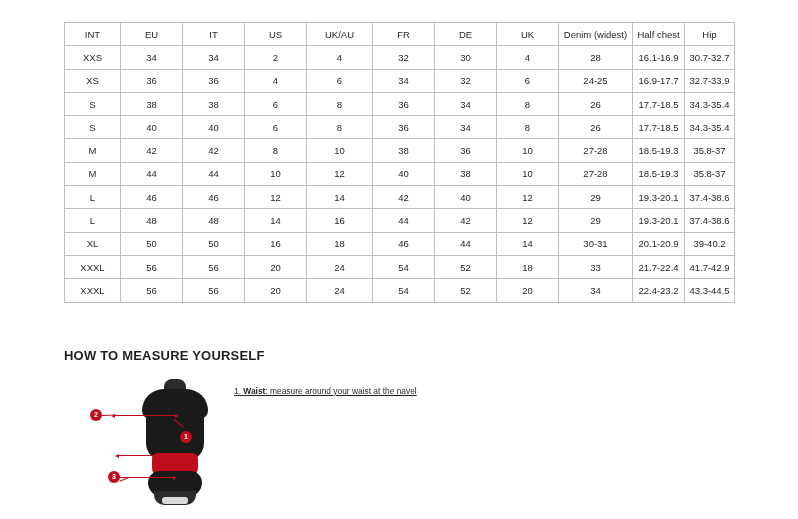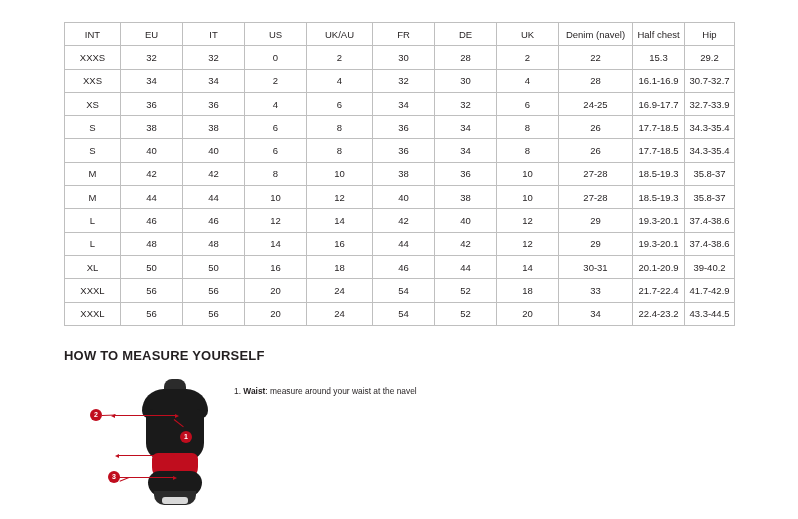--- a/index.html
+++ b/index.html
@@ -71,20 +71,21 @@
     font-size: 13px;
     font-weight: bold;
     letter-spacing: 0.2px;
     color: #231f20;
     margin-bottom: 10px;
   }
   .measure-body {
     position: relative;
     display: flex;
     align-items: flex-start;
+    text-decoration: underline;
   }
   .figure {
     position: relative;
     width: 120px;
     height: 125px;
     margin-left: 24px;
     flex: none;
   }
   .notes {
     margin-left: 26px;
@@ -244,39 +245,26 @@
       <thead>
         <tr>
           <td>INT</td>
           <td>EU</td>
           <td>IT</td>
           <td>US</td>
           <td>UK/AU</td>
           <td>FR</td>
           <td>DE</td>
           <td>UK</td>
-          <td>Denim (navel)</td>
+          <td>Denim (widest)</td>
           <td>Half chest</td>
           <td>Hip</td>
         </tr>
       </thead>
       <tbody>
-        <tr>
-          <td>XXXS</td>
-          <td>32</td>
-          <td>32</td>
-          <td>0</td>
-          <td>2</td>
-          <td>30</td>
-          <td>28</td>
-          <td>2</td>
-          <td>22</td>
-          <td>15.3</td>
-          <td>29.2</td>
-        </tr>
         <tr>
           <td>XXS</td>
           <td>34</td>
           <td>34</td>
           <td>2</td>
           <td>4</td>
           <td>32</td>
           <td>30</td>
           <td>4</td>
           <td>28</td>

